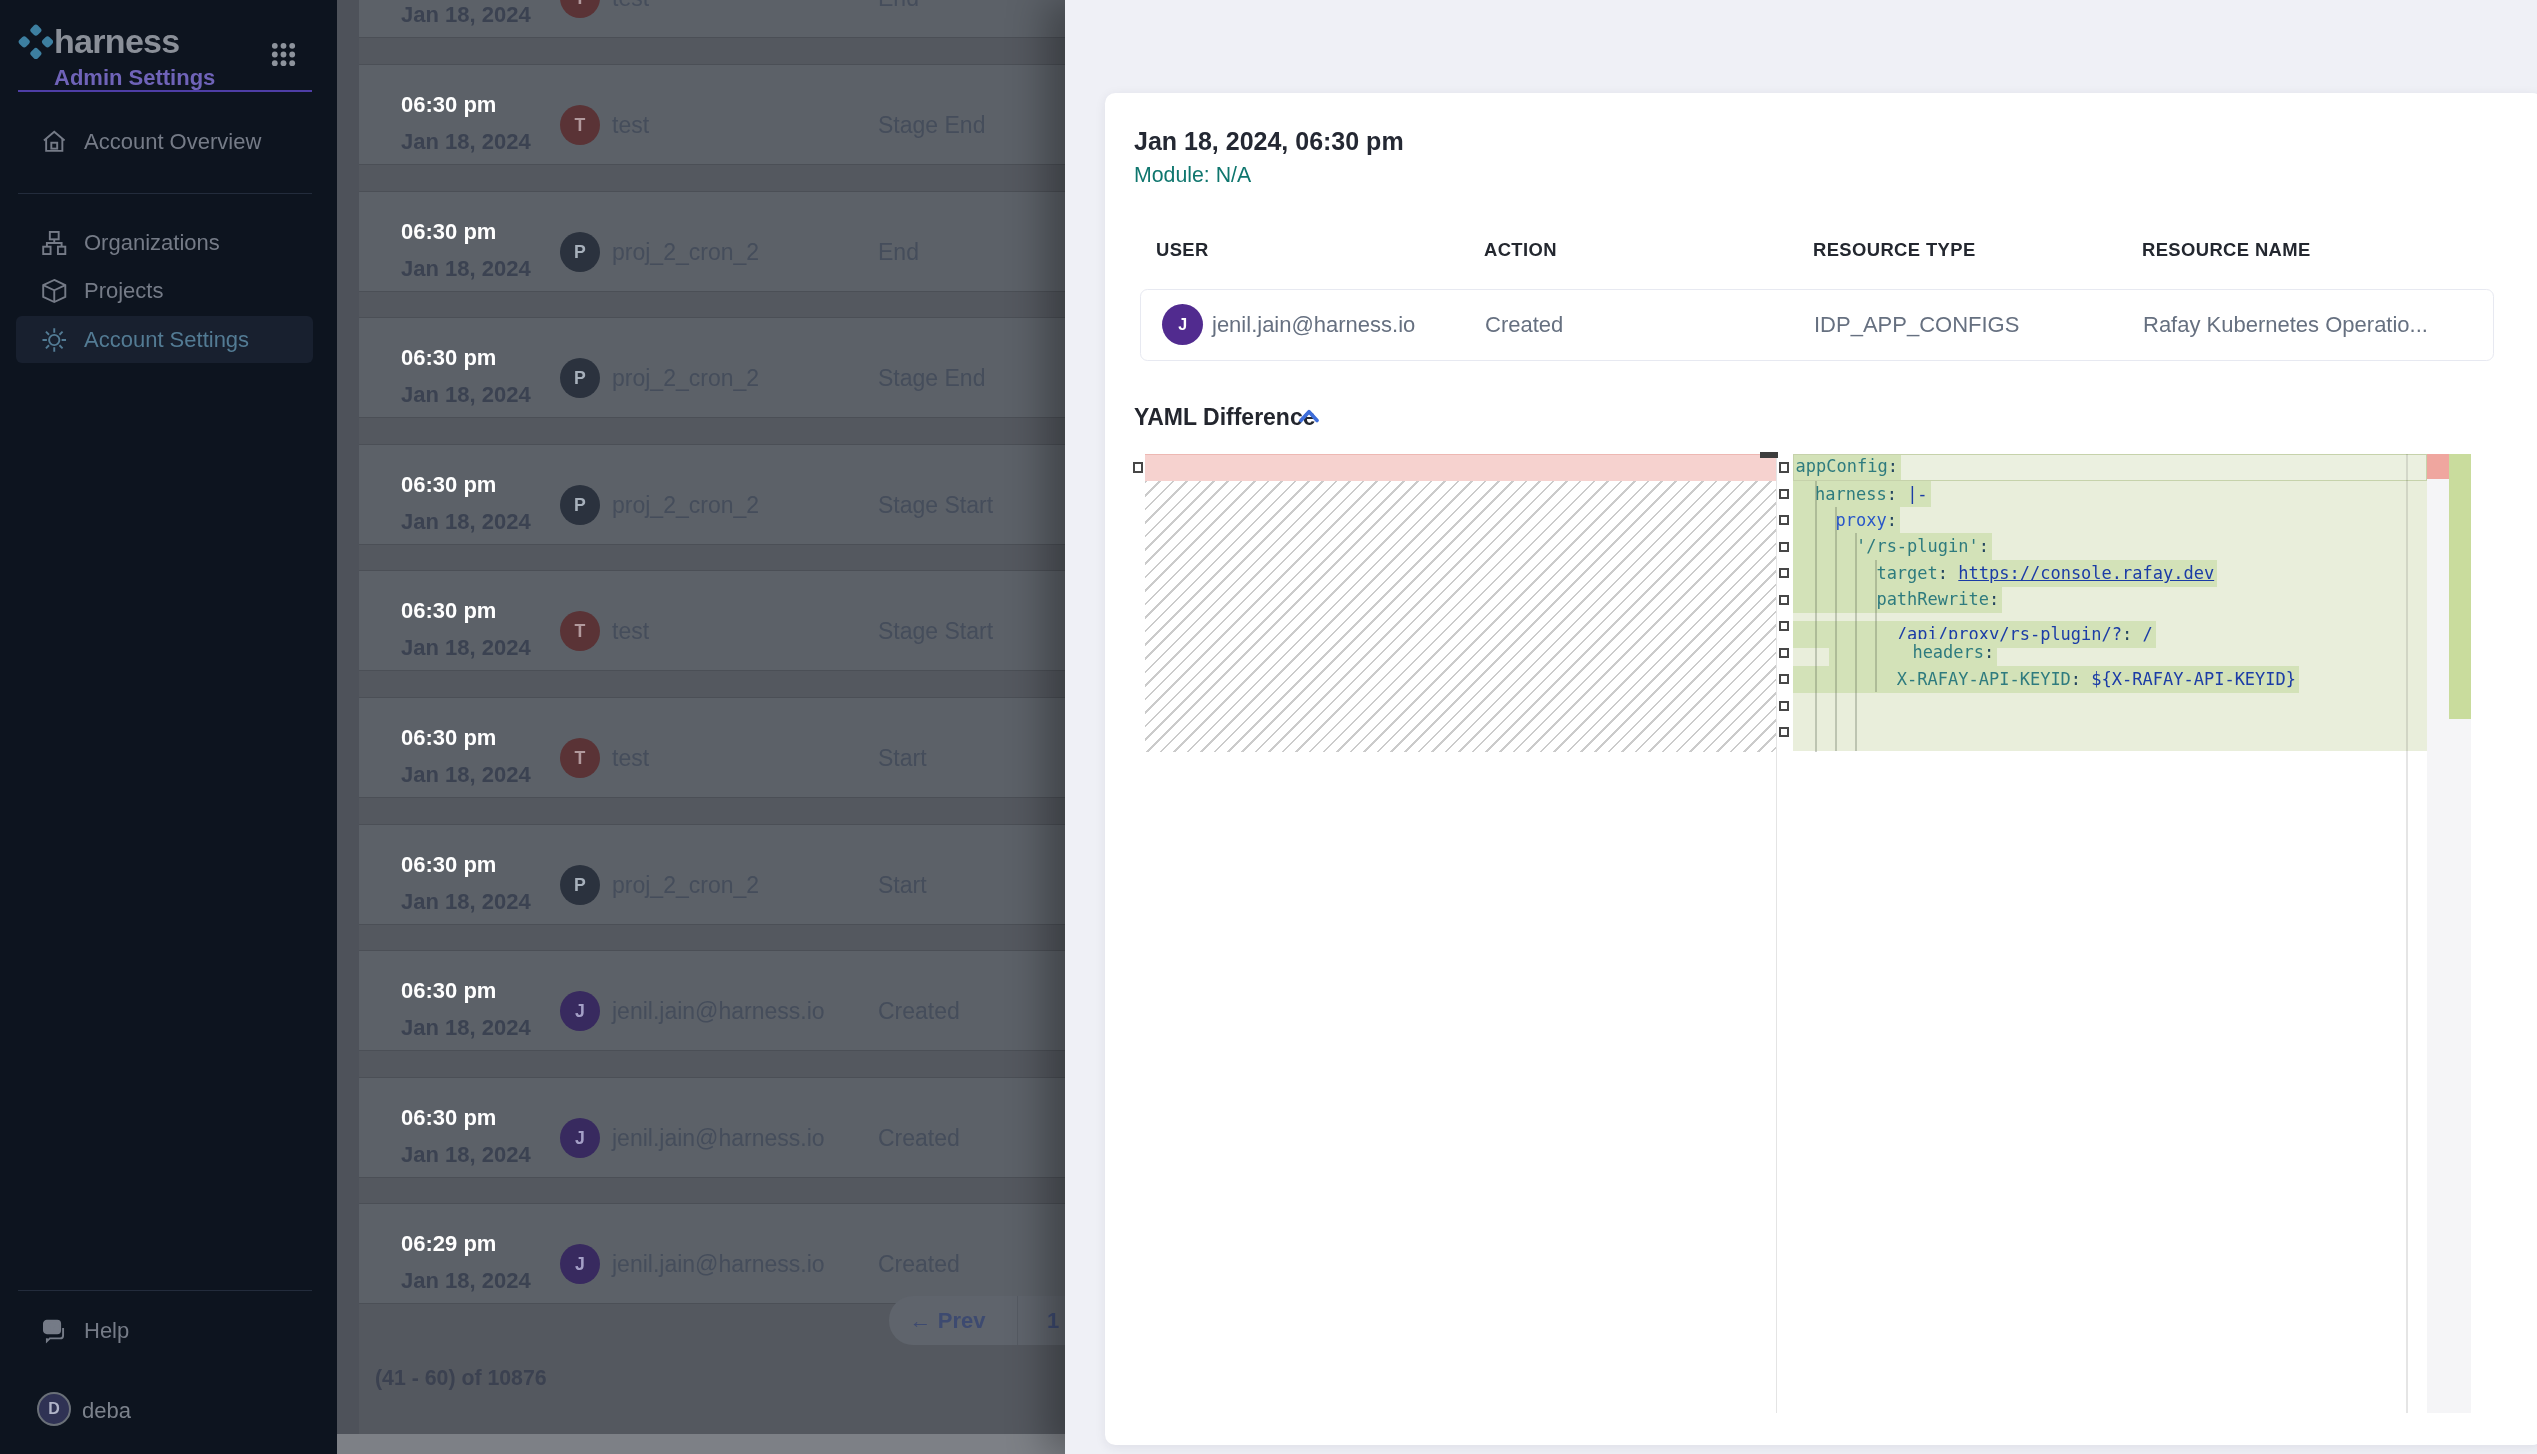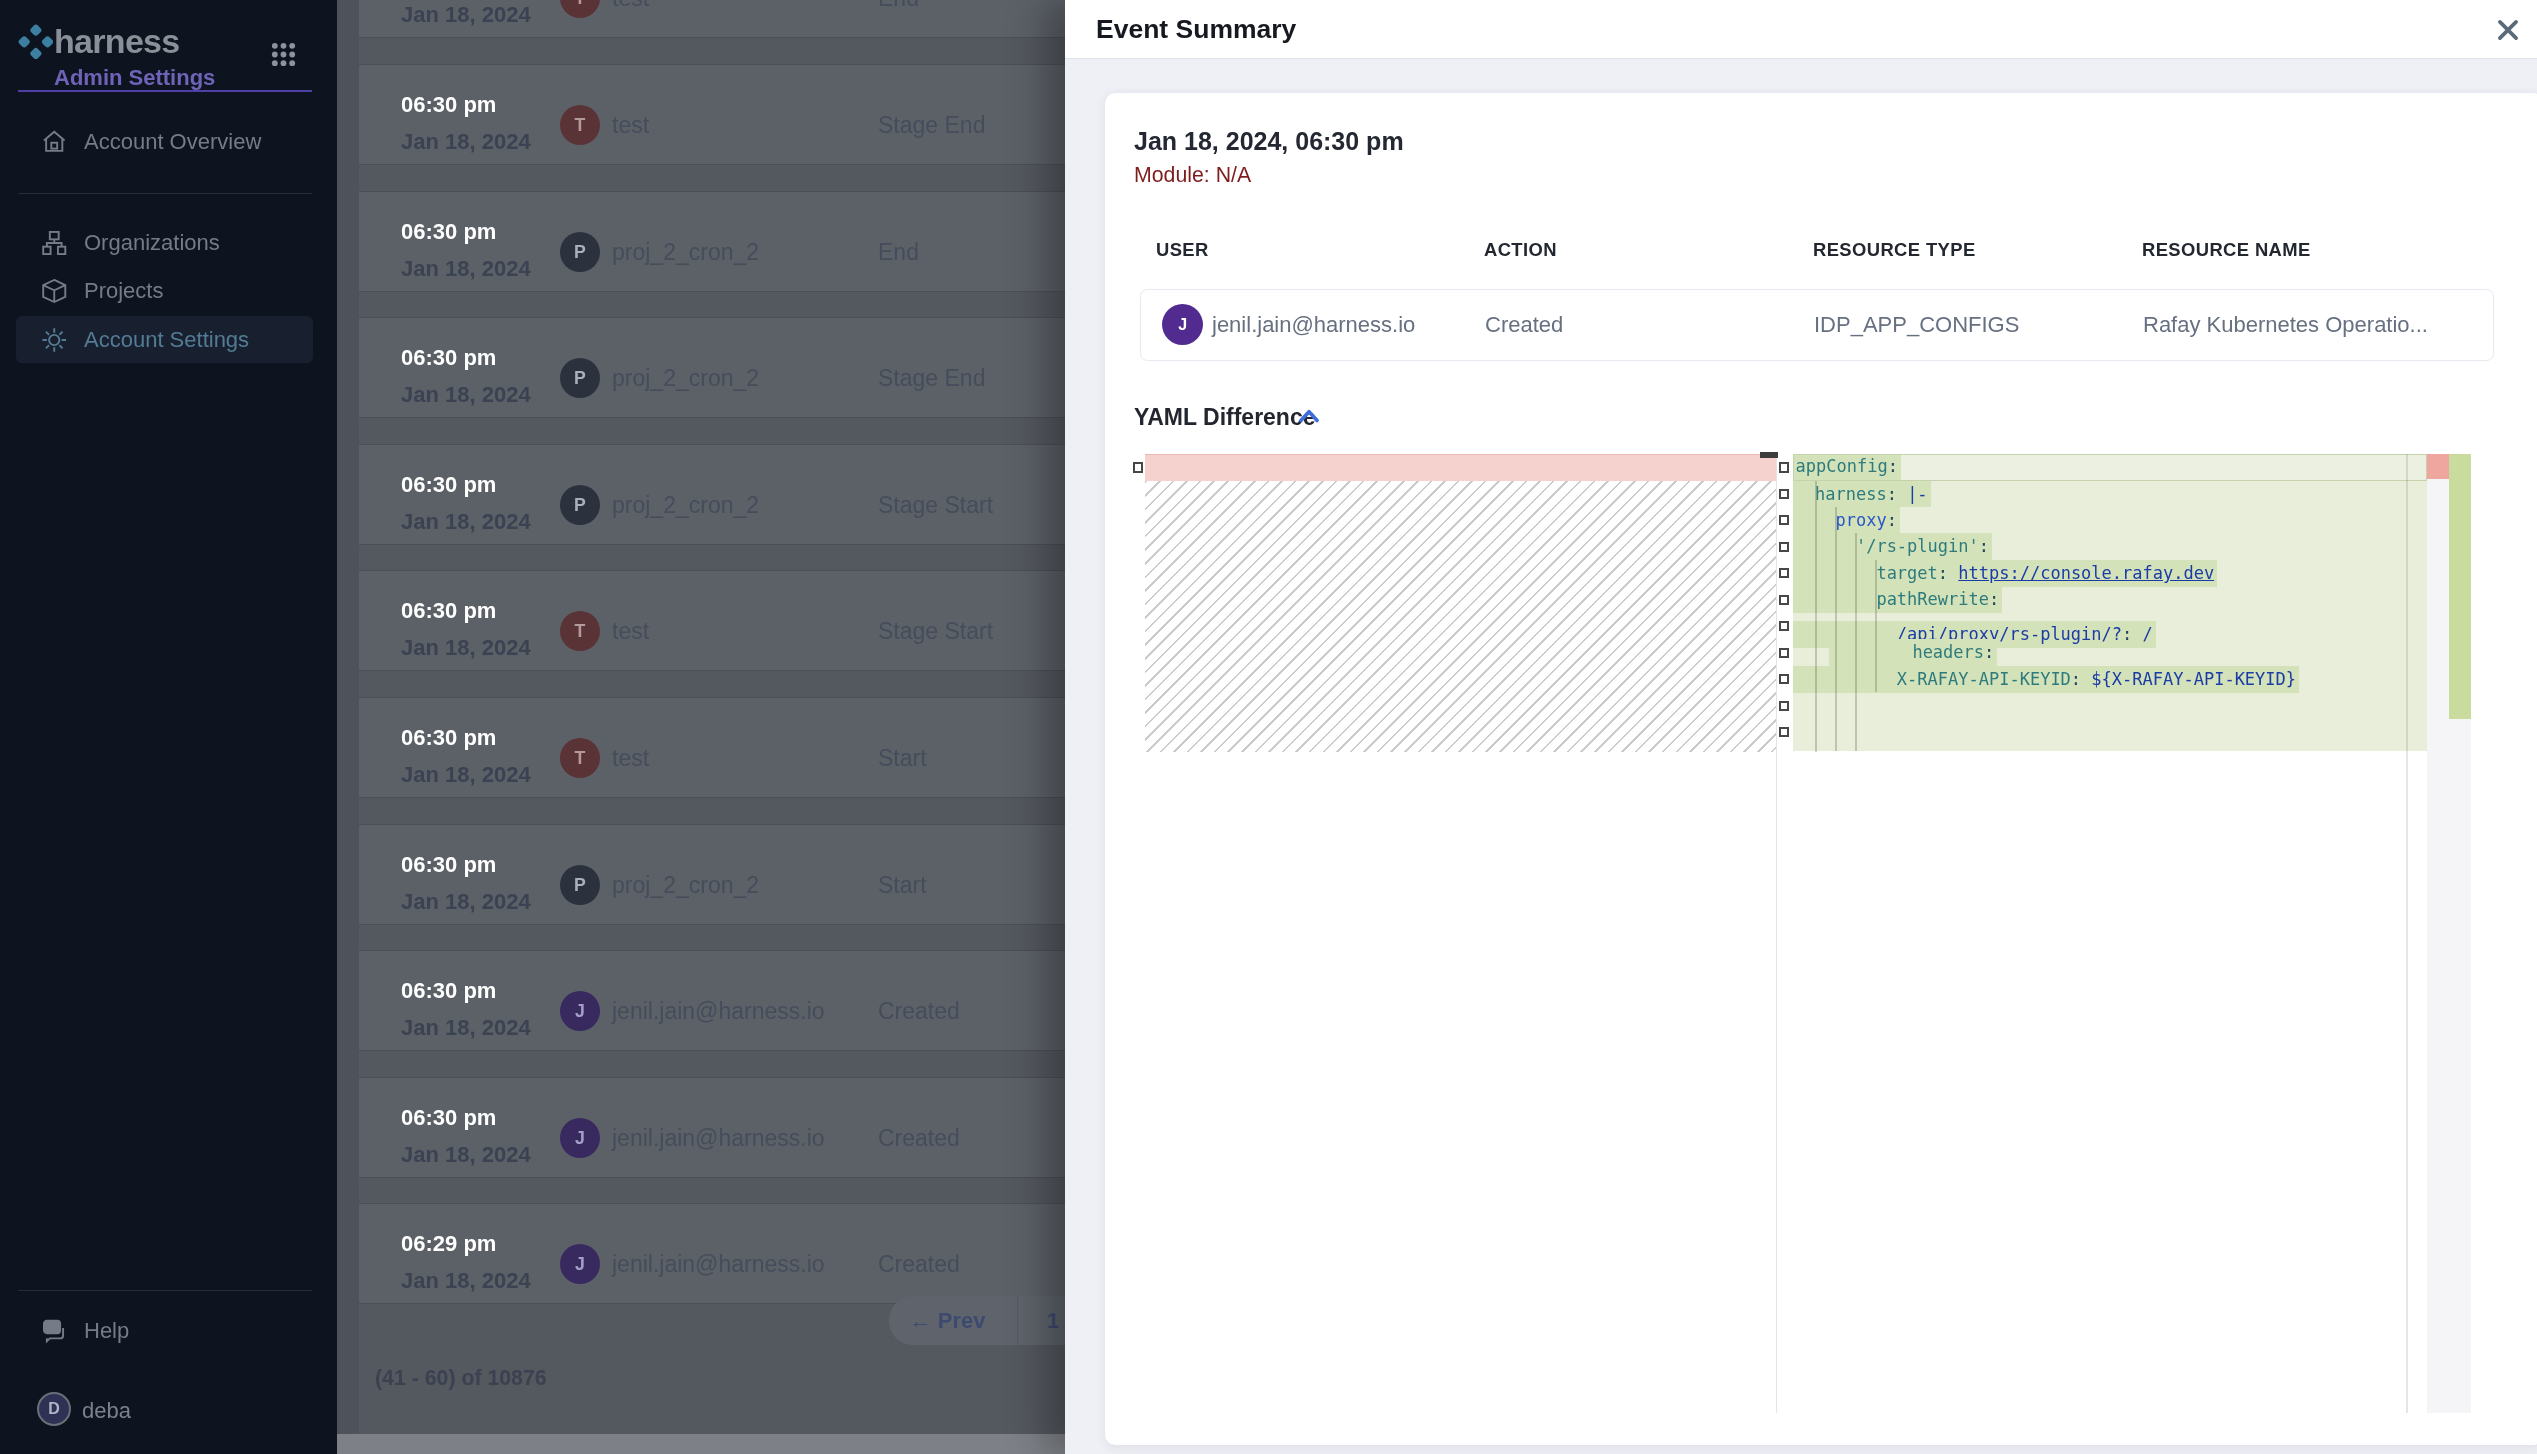--- a/index.html
+++ b/index.html
@@ -49,21 +49,21 @@
 
   
   .modal{position:absolute;left:1065px;top:0;width:1473px;height:1454px;background:#eff0f6;z-index:5;
          box-shadow:-19px 0 37px rgba(0,0,0,0.30);}
   .m-header{position:absolute;left:0;top:0;width:100%;height:59px;background:#ffffff;border-bottom:1.5px solid #e1e3ea;box-sizing:border-box;}
   .m-title{position:absolute;left:31px;top:29px;transform:translateY(-50%);font-size:26.5px;font-weight:700;color:#16191f;}
   .m-close{position:absolute;left:1429px;top:16px;width:28px;height:28px;cursor:pointer;}
   .card{position:absolute;left:40px;top:93px;width:1398px;height:1352px;background:#ffffff;border-radius:10.3px;
         box-shadow:0 2.2px 10.3px rgba(40,41,61,0.08);padding-left:40px;}
   .ev-date{position:absolute;left:29px;top:48px;transform:translateY(-50%);font-size:25px;font-weight:700;color:#242833;}
-  .ev-module{position:absolute;left:29px;top:82px;transform:translateY(-50%);font-size:21.3px;color:#7f1d1d;}
+  .ev-module{position:absolute;left:29px;top:82px;transform:translateY(-50%);font-size:21.3px;color:#0f766e;}
   .ev-h{position:absolute;top:157px;transform:translateY(-50%);font-size:18.4px;font-weight:700;color:#23272f;letter-spacing:0.4px;}
   .ev-row{position:absolute;left:35px;top:196px;width:1354px;height:72px;border:1.5px solid #e7e9f1;border-radius:7.4px;box-sizing:border-box;background:#fff;}
   .ev-av{position:absolute;left:21.3px;top:14px;width:41px;height:41px;border-radius:50%;color:#fff;
          font-size:16px;font-weight:700;text-align:center;line-height:41px;}
   .ev-c{position:absolute;top:35px;transform:translateY(-50%);font-size:22px;color:#667080;}
   .yd-label{position:absolute;left:29px;top:324px;transform:translateY(-50%);font-size:23px;font-weight:700;color:#23262e;}
   .yd-chevron{position:absolute;left:193px;top:315px;}
 
   
   .diff{position:absolute;left:28px;top:359px;width:1338px;height:961px;}
@@ -253,26 +253,20 @@
     <div class="pg-range">(41 - 60) of 10876</div>
     <div class="pg-pill">
       <span class="pg-prev">← Prev</span>
       <span class="pg-seg"></span>
       <span class="pg-one">1</span>
     </div>
     <div class="bottom-band"></div>
   </div>
 
   <div class="modal">
-    <div class="m-header">
-      <div class="m-title">Event Summary</div>
-      <svg class="m-close" viewBox="0 0 38 38">
-        <path d="M8 8 L30 30 M30 8 L8 30" stroke="#5a6a7b" stroke-width="5" stroke-linecap="round"></path>
-      </svg>
-    </div>
 
     <div class="card">
       <div class="ev-date">Jan 18, 2024, 06:30 pm</div>
       <div class="ev-module">Module: N/A</div>
 
       <div class="ev-h" style="left:51px">USER</div>
       <div class="ev-h" style="left:379px">ACTION</div>
       <div class="ev-h" style="left:708px">RESOURCE TYPE</div>
       <div class="ev-h" style="left:1037px">RESOURCE NAME</div>
 

